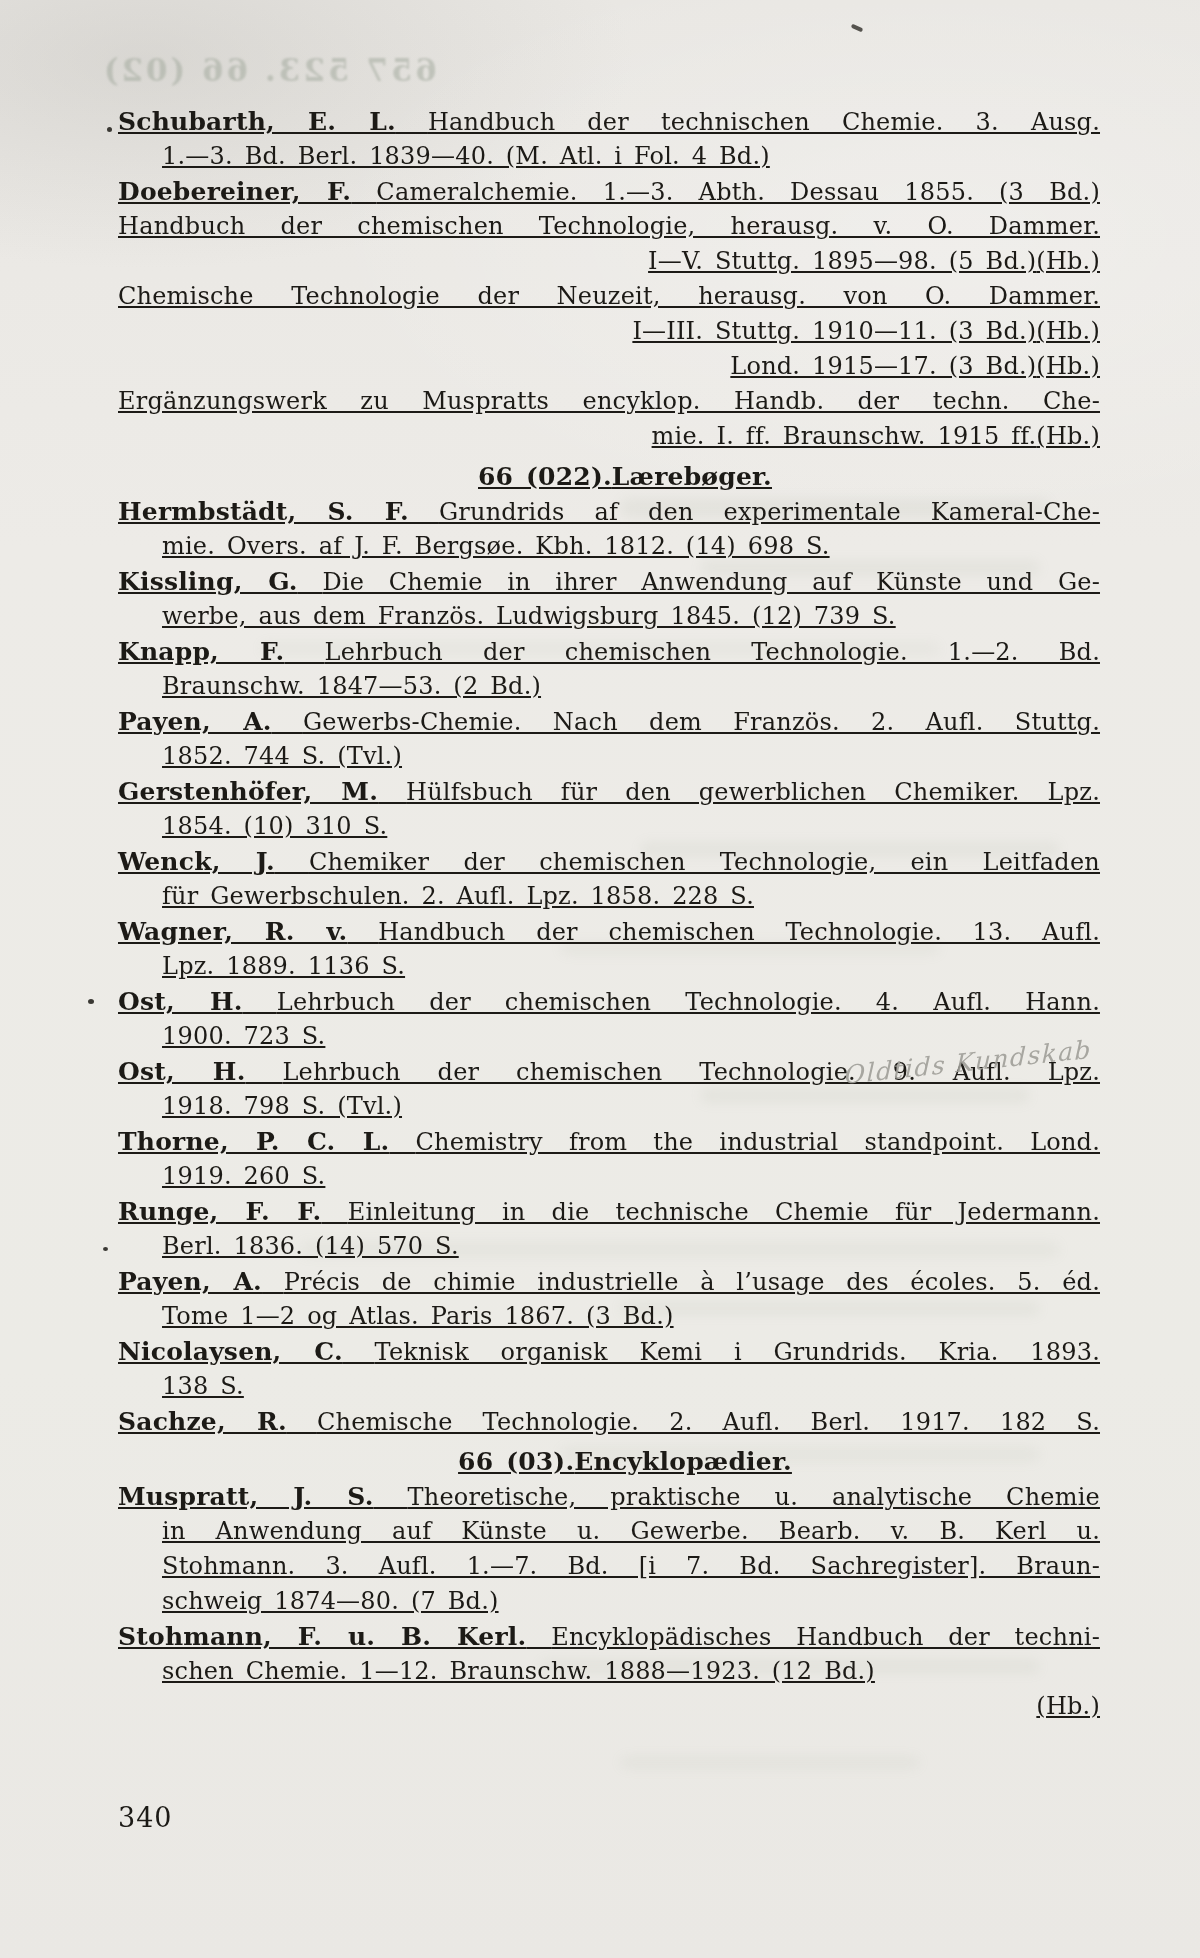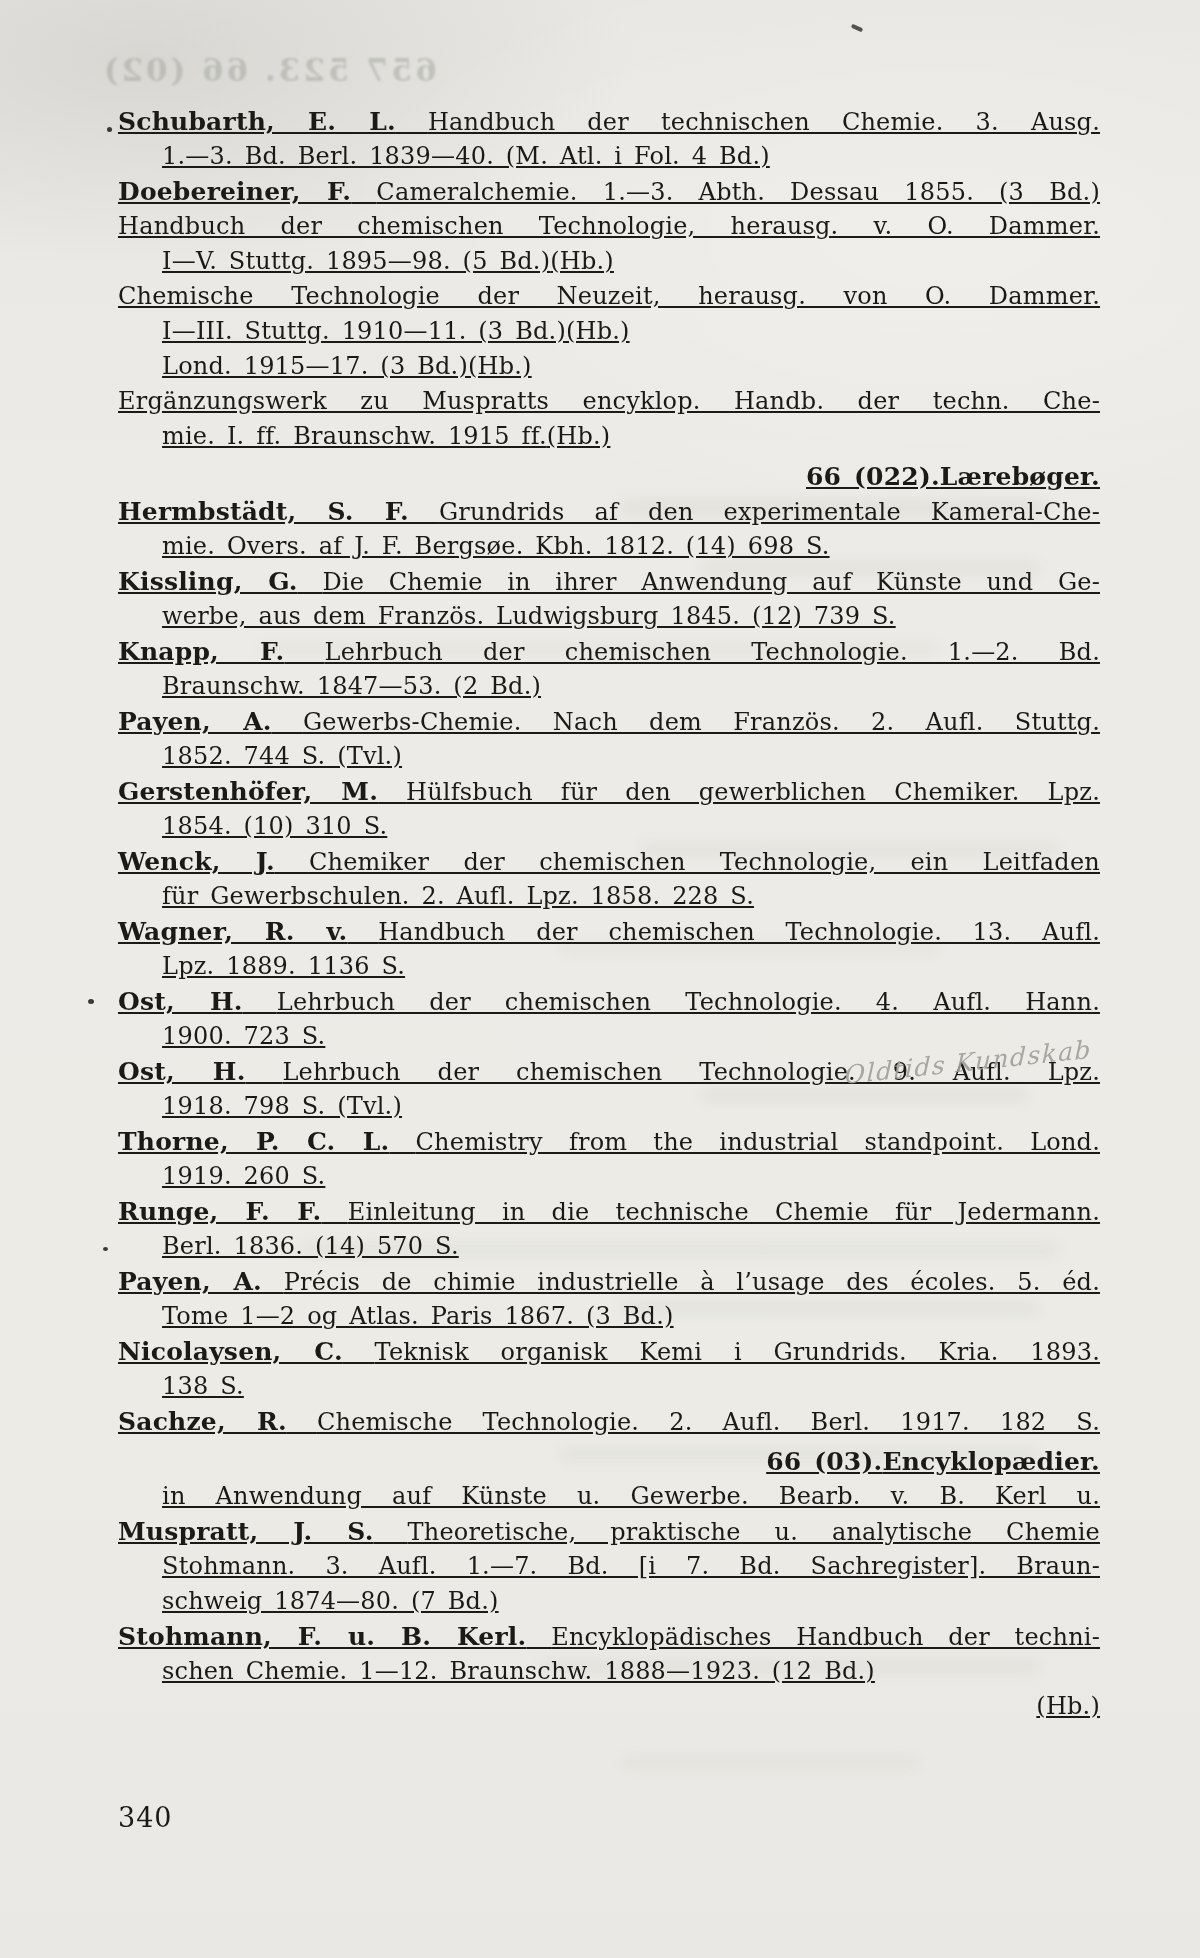--- a/index.html
+++ b/index.html
@@ -11,22 +11,22 @@
       radial-gradient(700px 300px at 12% 3%, rgba(185,183,178,.35) 0%, transparent 70%),
       linear-gradient(180deg,#e9e7e3 0%,#edebe7 28%,#ecebe6 70%,#eae8e4 100%);
   }
   .column{
     position:absolute;left:118px;top:104px;width:982px;
     font-size:24px;
   }
   .line{height:35px;line-height:35px;letter-spacing:.2px;word-spacing:4px;text-decoration:underline;}
   .line.full{text-align:justify;text-align-last:justify;}
   .line.cont{padding-left:44px;}
-  .line.flexline{display:flex;justify-content:flex-start;}
-  .line.section{display:flex;justify-content:flex-end;font-weight:bold;margin-top:5px;font-size:25px;margin-left:32px;}
+  .line.flexline{display:flex;justify-content:flex-end;}
+  .line.section{display:flex;justify-content:center;font-weight:bold;margin-top:5px;font-size:25px;margin-left:32px;}
   .line.hb{display:flex;justify-content:flex-end;}
   .line b{font-weight:bold;font-size:25px;}
   .ghost-header{
     position:absolute;left:92px;top:52px;width:345px;
     font-size:31px;font-weight:bold;letter-spacing:3px;
     color:#a4ab9f;opacity:.55;
     transform:scaleX(-1);filter:blur(1.3px);
   }
   .handwriting{
     position:absolute;left:844px;top:1044px;width:320px;
@@ -129,22 +129,22 @@
     <div class="line cont"><span>Berl. 1836. (14) 570 S.</span></div>
     <div class="line entry full"><b>Payen, A.</b> <span>Précis de chimie industrielle à l’usage des écoles. 5. éd.</span></div>
     <div class="line cont"><span>Tome 1—2 og Atlas. Paris 1867. (3 Bd.)</span></div>
     <div class="line entry full"><b>Nicolaysen, C.</b> <span>Teknisk organisk Kemi i Grundrids. Kria. 1893.</span></div>
     <div class="line cont"><span>138 S.</span></div>
     <div class="line entry full"><b>Sachze, R.</b> <span>Chemische Technologie. 2. Aufl. Berl. 1917. 182 S.</span></div>
     <div class="line section">
       <b>66 (03).</b>
       <b>Encyklopædier.</b>
     </div>
+    <div class="line entry full"><b>Muspratt, J. S.</b> <span>Theoretische, praktische u. analytische Chemie</span></div>
     <div class="line cont full"><span>in Anwendung auf Künste u. Gewerbe. Bearb. v. B. Kerl u.</span></div>
-    <div class="line entry full"><b>Muspratt, J. S.</b> <span>Theoretische, praktische u. analytische Chemie</span></div>
     <div class="line cont full"><span>Stohmann. 3. Aufl. 1.—7. Bd. [i 7. Bd. Sachregister]. Braun-</span></div>
     <div class="line cont"><span>schweig 1874—80. (7 Bd.)</span></div>
     <div class="line entry full"><b>Stohmann, F. u. B. Kerl.</b> <span>Encyklopädisches Handbuch der techni-</span></div>
     <div class="line cont"><span>schen Chemie. 1—12. Braunschw. 1888—1923. (12 Bd.)</span></div>
     <div class="line hb">
       <span>(Hb.)</span>
     </div>
   </main>
 
 <div class="handwriting">Oldtids Kundskab</div>

